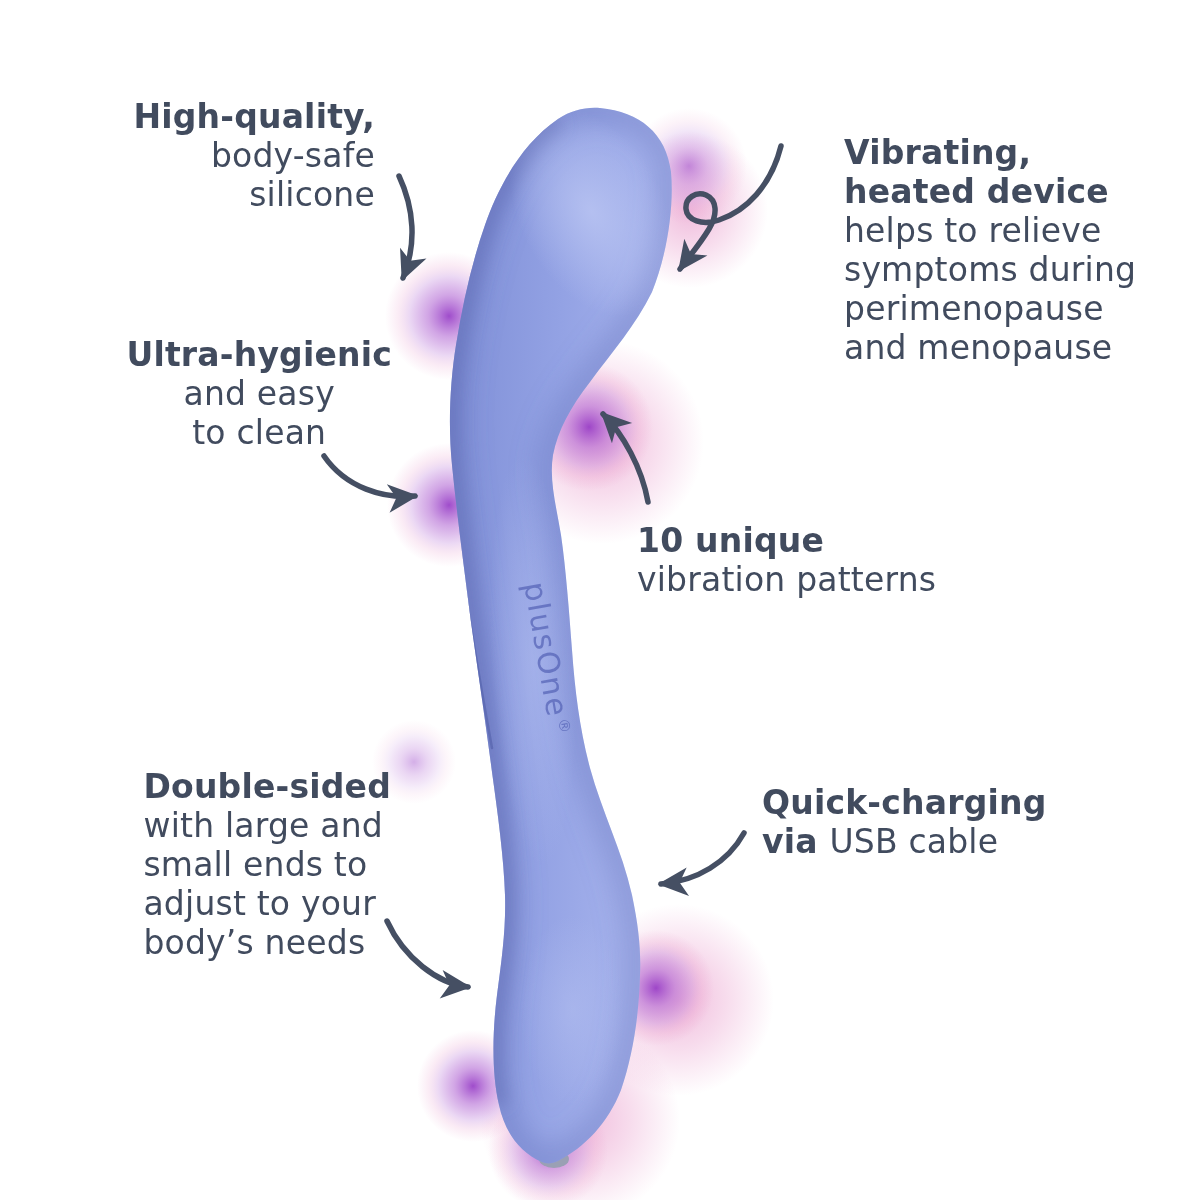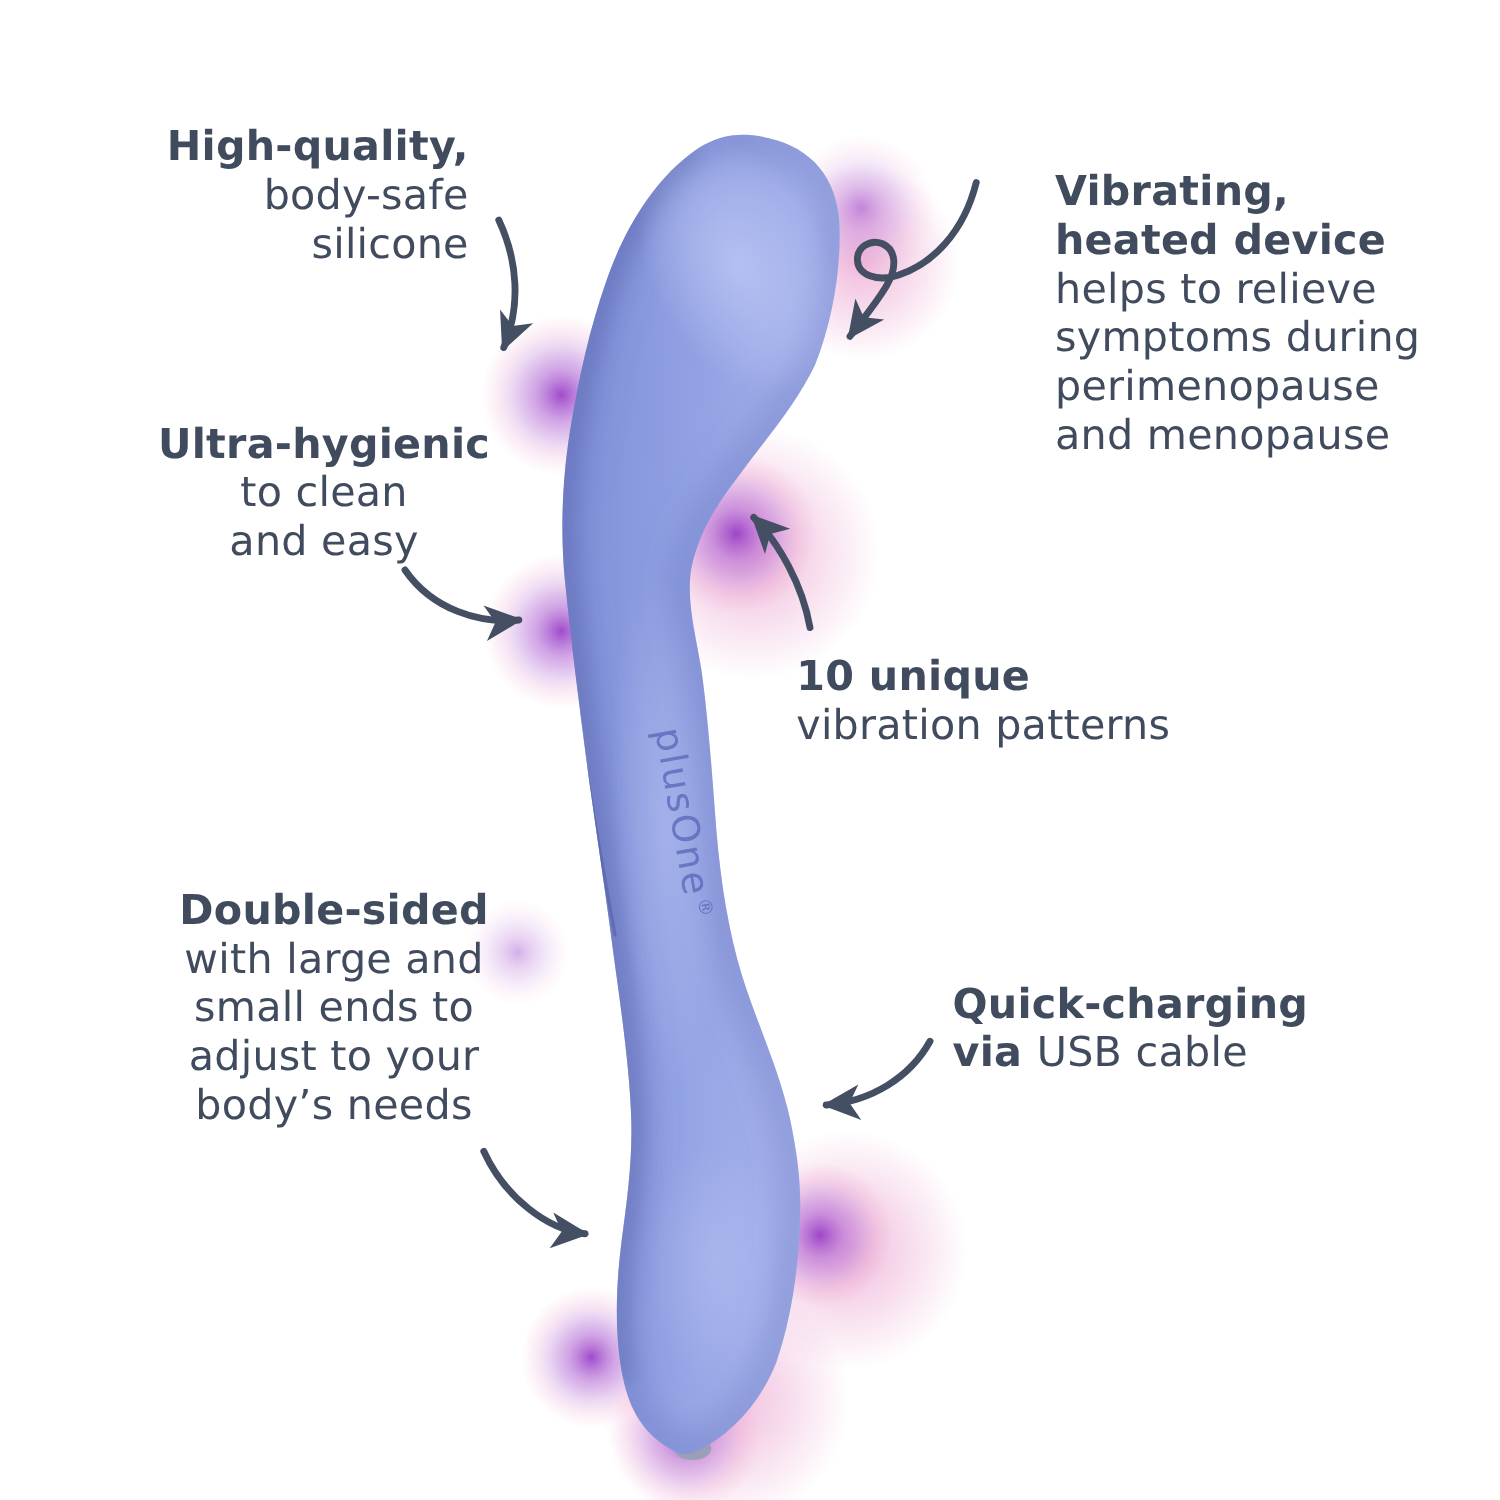--- a/index.html
+++ b/index.html
@@ -17,21 +17,21 @@
     line-height:39px;
     color:var(--text,#414b5e);
     letter-spacing:0.2px;
     white-space:nowrap;
   }
   .callout .b{font-weight:700;}
   .co-high-quality{top:97px;right:825px;text-align:right;}
   .co-vibrating{top:133px;left:832px;margin-left:12px;}
   .co-ultra-hygienic{top:335px;right:808px;text-align:center;}
   .co-vibration-patterns{top:521px;left:637px;}
-  .co-double-sided{top:708px;right:809px;text-align:center;}
+  .co-double-sided{top:767px;right:809px;text-align:left;}
   .co-quick-charging{top:783px;left:762px;}
   .arrow{stroke:var(--arrow,#454f63);stroke-width:5.5;fill:none;stroke-linecap:round;}
   .crease{fill:none;stroke-linecap:round;}
 </style>
 </head>
 <body>
 
 <div id="stage">
 
   <svg id="device-layer" viewBox="0 0 1200 1200" xmlns="http://www.w3.org/2000/svg">
@@ -198,22 +198,22 @@
   <div class="callout co-vibrating">
       <div><span class="b">Vibrating,</span></div>
       <div><span class="b">heated device</span></div>
       <div><span>helps to relieve</span></div>
       <div><span>symptoms during</span></div>
       <div><span>perimenopause</span></div>
       <div><span>and menopause</span></div>
     </div>
   <div class="callout co-ultra-hygienic">
       <div><span class="b">Ultra-hygienic</span></div>
+      <div><span>and easy</span></div>
       <div><span>to clean</span></div>
-      <div><span>and easy</span></div>
     </div>
   <div class="callout co-vibration-patterns">
       <div><span class="b">10 unique</span></div>
       <div><span>vibration patterns</span></div>
     </div>
   <div class="callout co-double-sided">
       <div><span class="b">Double-sided</span></div>
       <div><span>with large and</span></div>
       <div><span>small ends to</span></div>
       <div><span>adjust to your</span></div>

